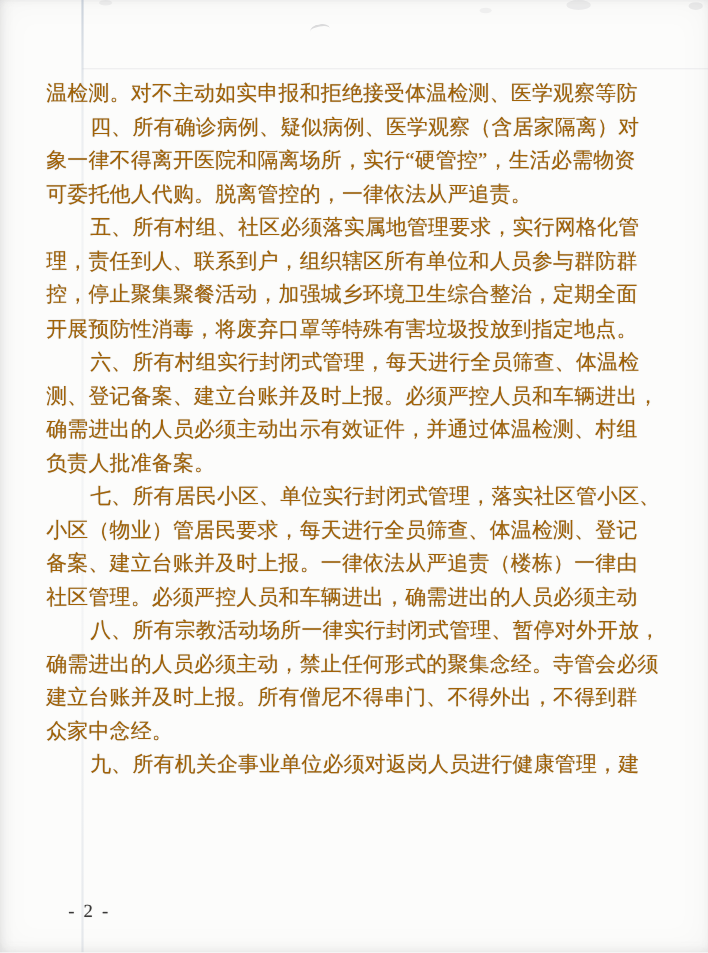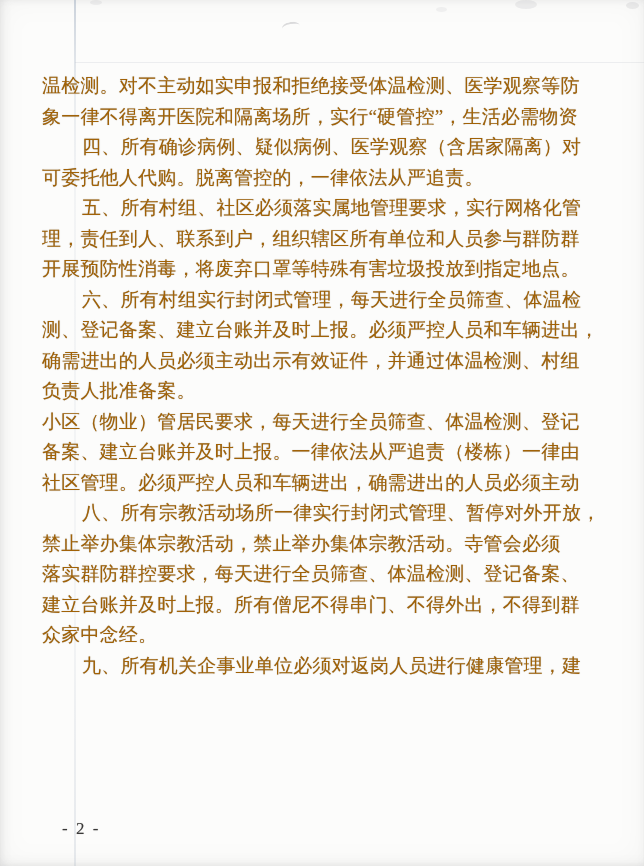--- a/index.html
+++ b/index.html
@@ -104,40 +104,41 @@
   <div class="smudge s1"></div>
   <div class="smudge s2"></div>
   <div class="smudge s3"></div>
   <div class="smudge s4"></div>
   <div class="smudge s5"></div>
 
   <main class="text-block">
 
     <div class="line">温检测。对不主动如实申报和拒绝接受体温检测、医学观察等防</div>
 
+    <div class="line indent">四、所有确诊病例、疑似病例、医学观察（含居家隔离）对</div>
     <div class="line">象一律不得离开医院和隔离场所，实行“硬管控”，生活必需物资</div>
-    <div class="line indent">四、所有确诊病例、疑似病例、医学观察（含居家隔离）对</div>
     <div class="line">可委托他人代购。脱离管控的，一律依法从严追责。</div>
 
     <div class="line indent">五、所有村组、社区必须落实属地管理要求，实行网格化管</div>
     <div class="line">理，责任到人、联系到户，组织辖区所有单位和人员参与群防群</div>
+    <div class="line">控，停止聚集聚餐活动，加强城乡环境卫生综合整治，定期全面</div>
     <div class="line">开展预防性消毒，将废弃口罩等特殊有害垃圾投放到指定地点。</div>
 
     <div class="line indent">六、所有村组实行封闭式管理，每天进行全员筛查、体温检</div>
     <div class="line">测、登记备案、建立台账并及时上报。必须严控人员和车辆进出，</div>
     <div class="line">确需进出的人员必须主动出示有效证件，并通过体温检测、村组</div>
     <div class="line">负责人批准备案。</div>
 
+    <div class="line indent">七、所有居民小区、单位实行封闭式管理，落实社区管小区、</div>
     <div class="line">小区（物业）管居民要求，每天进行全员筛查、体温检测、登记</div>
     <div class="line">备案、建立台账并及时上报。一律依法从严追责（楼栋）一律由</div>
     <div class="line">社区管理。必须严控人员和车辆进出，确需进出的人员必须主动</div>
 
     <div class="line indent">八、所有宗教活动场所一律实行封闭式管理、暂停对外开放，</div>
-    <div class="line">禁止举办集体宗教活动，禁止举办集体宗教活动。寺管会必须</div>
-    <div class="line">落实群防群控要求，每天进行全员筛查、体温检测、登记备案、</div>
+    <div class="line">确需进出的人员必须主动，禁止任何形式的聚集念经。寺管会必须</div>
     <div class="line">建立台账并及时上报。所有僧尼不得串门、不得外出，不得到群</div>
     <div class="line">众家中念经。</div>
 
     <div class="line indent">九、所有机关企事业单位必须对返岗人员进行健康管理，建</div>
   </main>
 
   <div class="page-number">- 2 -</div>
 
 </div>
 

